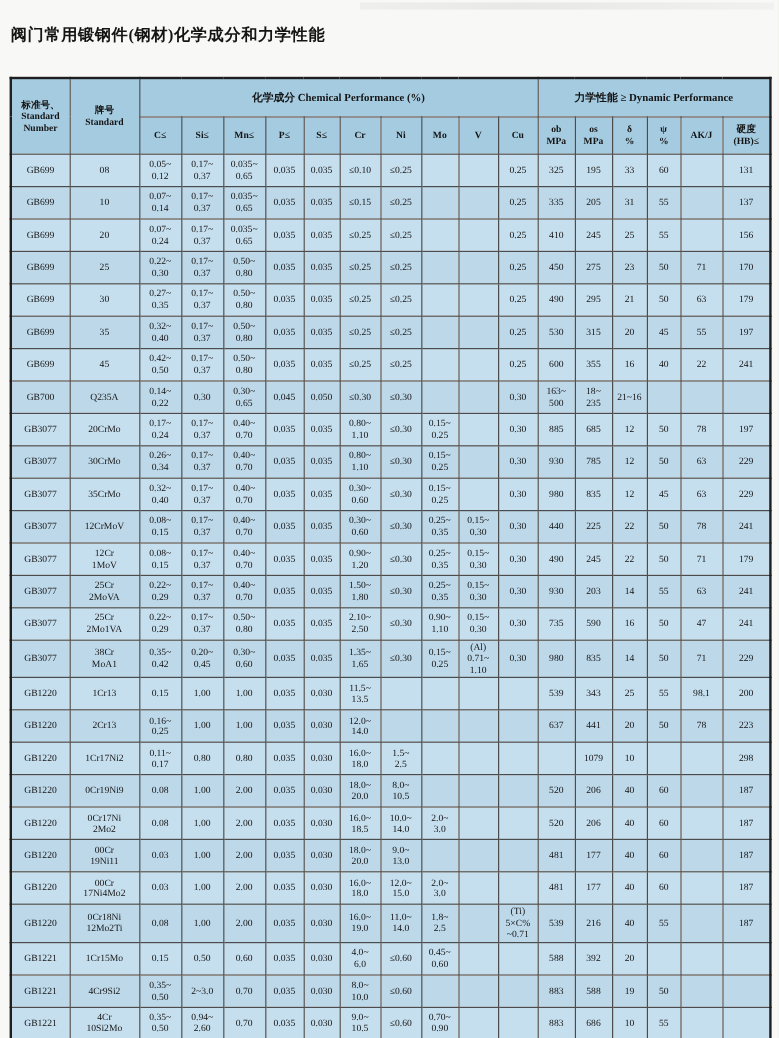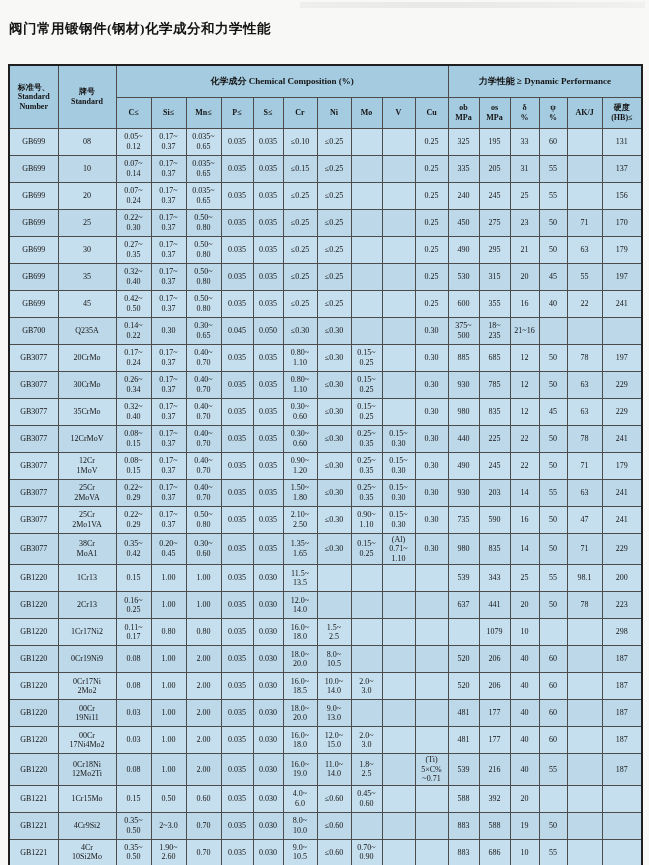--- a/index.html
+++ b/index.html
@@ -67,21 +67,21 @@
       <col style="width:35px">
         <col style="width:40px">
     </colgroup>
     <thead>
       <tr class="group-row">
         <th rowspan="2" style="font-size:8px">标准号、
 Standard
 Number</th>
         <th rowspan="2" style="font-size:8px">牌号
 Standard</th>
-        <th colspan="10">化学成分  Chemical Composition (%)</th>
+        <th colspan="10">化学成分  Chemical Performance (%)</th>
         <th colspan="6">力学性能 ≥ Dynamic Performance</th>
       </tr>
       <tr class="cols-row">
         <th>C≤</th>
         <th>Si≤</th>
         <th>Mn≤</th>
         <th>P≤</th>
         <th>S≤</th>
         <th>Cr</th>
         <th>Ni</th>
@@ -157,21 +157,21 @@
 0.37</td>
           <td>0.035~
 0.65</td>
           <td>0.035</td>
           <td>0.035</td>
           <td>≤0.25</td>
           <td>≤0.25</td>
           <td></td>
           <td></td>
           <td>0.25</td>
-          <td>240</td>
+          <td>410</td>
           <td>245</td>
           <td>25</td>
           <td>55</td>
           <td></td>
           <td>156</td>
         </tr>
         <tr>
           <td>GB699</td>
           <td>25</td>
           <td>0.22~
@@ -271,21 +271,21 @@
           <td>0.30</td>
           <td>0.30~
 0.65</td>
           <td>0.045</td>
           <td>0.050</td>
           <td>≤0.30</td>
           <td>≤0.30</td>
           <td></td>
           <td></td>
           <td>0.30</td>
-          <td>375~
+          <td>163~
 500</td>
           <td>18~
 235</td>
           <td>21~16</td>
           <td></td>
           <td></td>
           <td></td>
         </tr>
         <tr>
           <td>GB3077</td>
@@ -725,21 +725,21 @@
           <td>50</td>
           <td></td>
           <td></td>
         </tr>
         <tr>
           <td>GB1221</td>
           <td>4Cr
 10Si2Mo</td>
           <td>0.35~
 0.50</td>
-          <td>1.90~
+          <td>0.94~
 2.60</td>
           <td>0.70</td>
           <td>0.035</td>
           <td>0.030</td>
           <td>9.0~
 10.5</td>
           <td>≤0.60</td>
           <td>0.70~
 0.90</td>
           <td></td>

